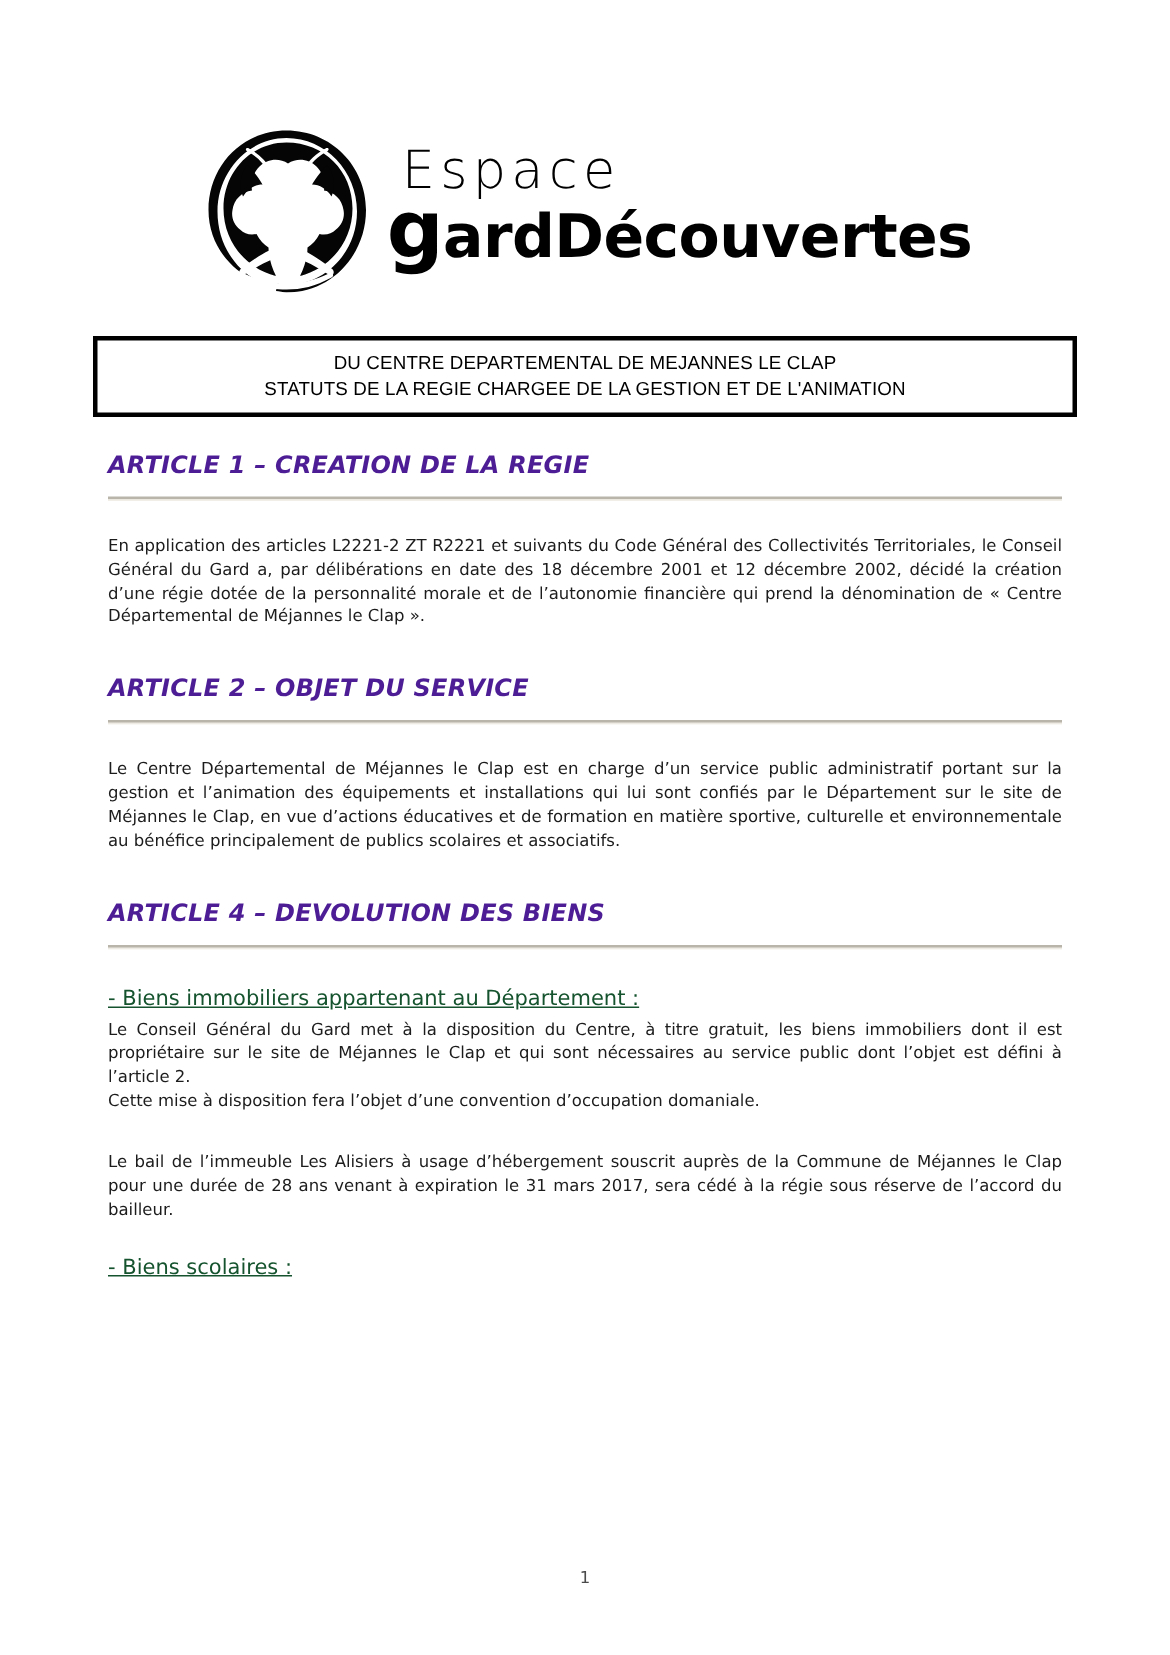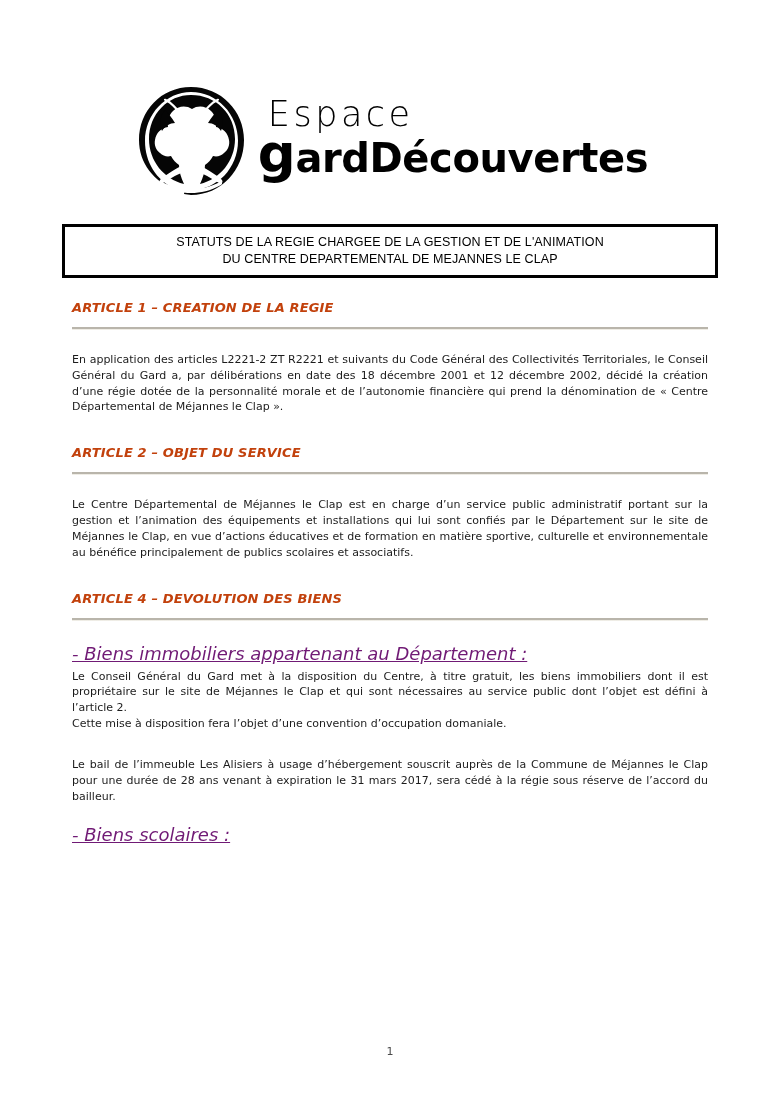--- a/index.html
+++ b/index.html
@@ -94,24 +94,24 @@
     position: absolute;
     left: 72px;
     top: 300px;
     width: 636px;
   }
 
   .article {
     margin-bottom: 0;
   }
   .article-heading {
-    font-size: 13px;
+    font-size: 16px;
     font-weight: 700;
     font-style: italic;
-    color: #c2410c;
+    color: #4c1d95;
     letter-spacing: 0.15px;
     margin: 0;
     padding: 0;
     font-family: "DejaVu Sans", "Liberation Sans", sans-serif;
   }
   .article-rule {
     width: 100%;
     height: 3px;
     margin-top: 12px;
     background: linear-gradient(to bottom, #b9b5ab 0%, #b9b5ab 55%, #e8e5dd 56%, #f3f1ea 100%);
@@ -120,24 +120,23 @@
   .para {
     font-size: 11px;
     line-height: 1.44;
     color: #1c1c1c;
     text-align: justify;
     margin: 0;
     font-family: "DejaVu Sans", "Liberation Sans", sans-serif;
   }
 
   .sub-heading {
-    font-size: 18px;
-    font-style: italic;
+    font-size: 14px;
     font-weight: 400;
-    color: #701a75;
+    color: #14532d;
     text-decoration: underline;
     display: inline-block;
     margin: 0;
     font-family: "DejaVu Sans", "Liberation Sans", sans-serif;
   }
 
   .gap-after-rule { height: 22px; }
   .gap-article    { height: 30px; }
   .gap-sub        { height: 20px; }
   .gap-sub-small  { height: 5px; }
@@ -191,22 +190,22 @@
     </div>
 
     <div class="logo-wordmark">
       <div class="logo-line1">Espace</div>
       <div class="logo-line2"><span class="big-g">g</span><span>ardDécouvertes</span></div>
     </div>
 
   </div>
 
   <div class="title-box">
+    <div class="title-line">DU CENTRE DEPARTEMENTAL DE MEJANNES LE CLAP</div>
     <div class="title-line">STATUTS DE LA REGIE CHARGEE DE LA GESTION ET DE L'ANIMATION</div>
-    <div class="title-line">DU CENTRE DEPARTEMENTAL DE MEJANNES LE CLAP</div>
   </div>
 
   <div class="content">
 
     <div class="article">
       <div class="article-heading">ARTICLE 1 – CREATION DE LA REGIE</div>
       <div class="article-rule"></div>
       <div class="gap-after-rule"></div>
       <p class="para">En application des articles L2221-2 ZT R2221 et suivants du Code Général des Collectivités Territoriales, le Conseil Général du Gard a, par délibérations en date des 18 décembre 2001 et 12 décembre 2002, décidé la création d’une régie dotée de la personnalité morale et de l’autonomie financière qui prend la dénomination de « Centre Départemental de Méjannes le Clap ».</p>
     </div>

